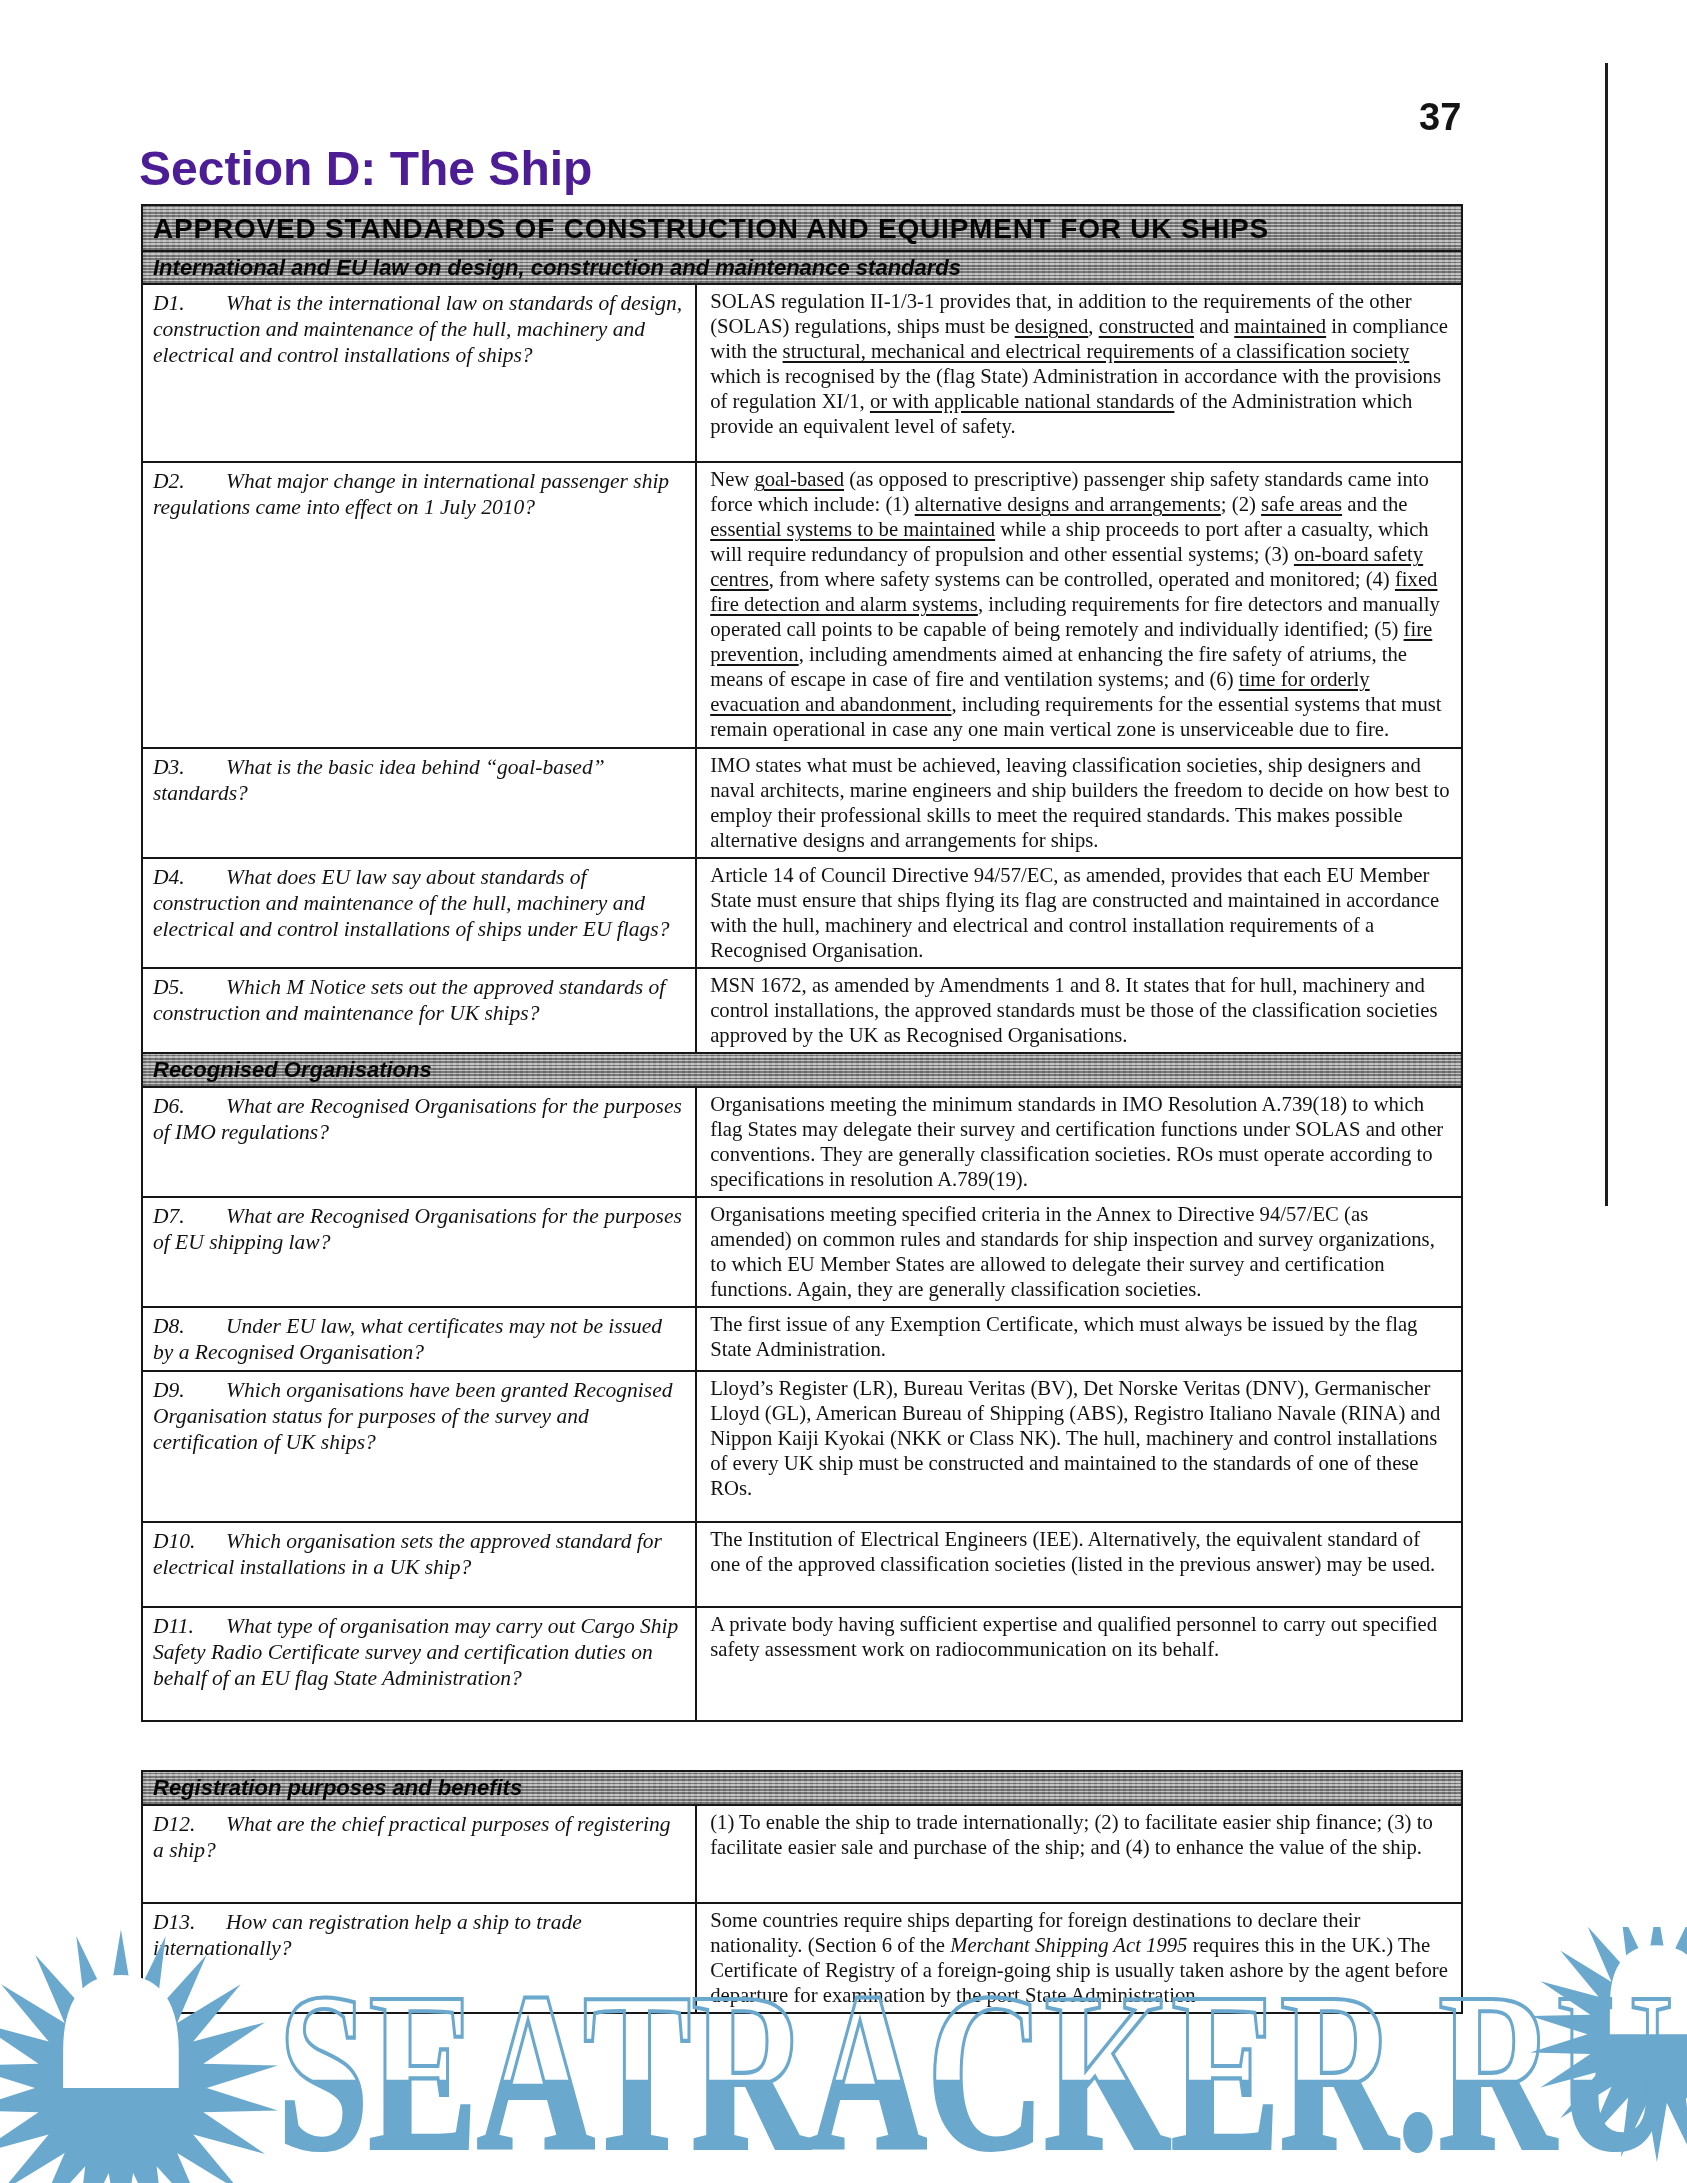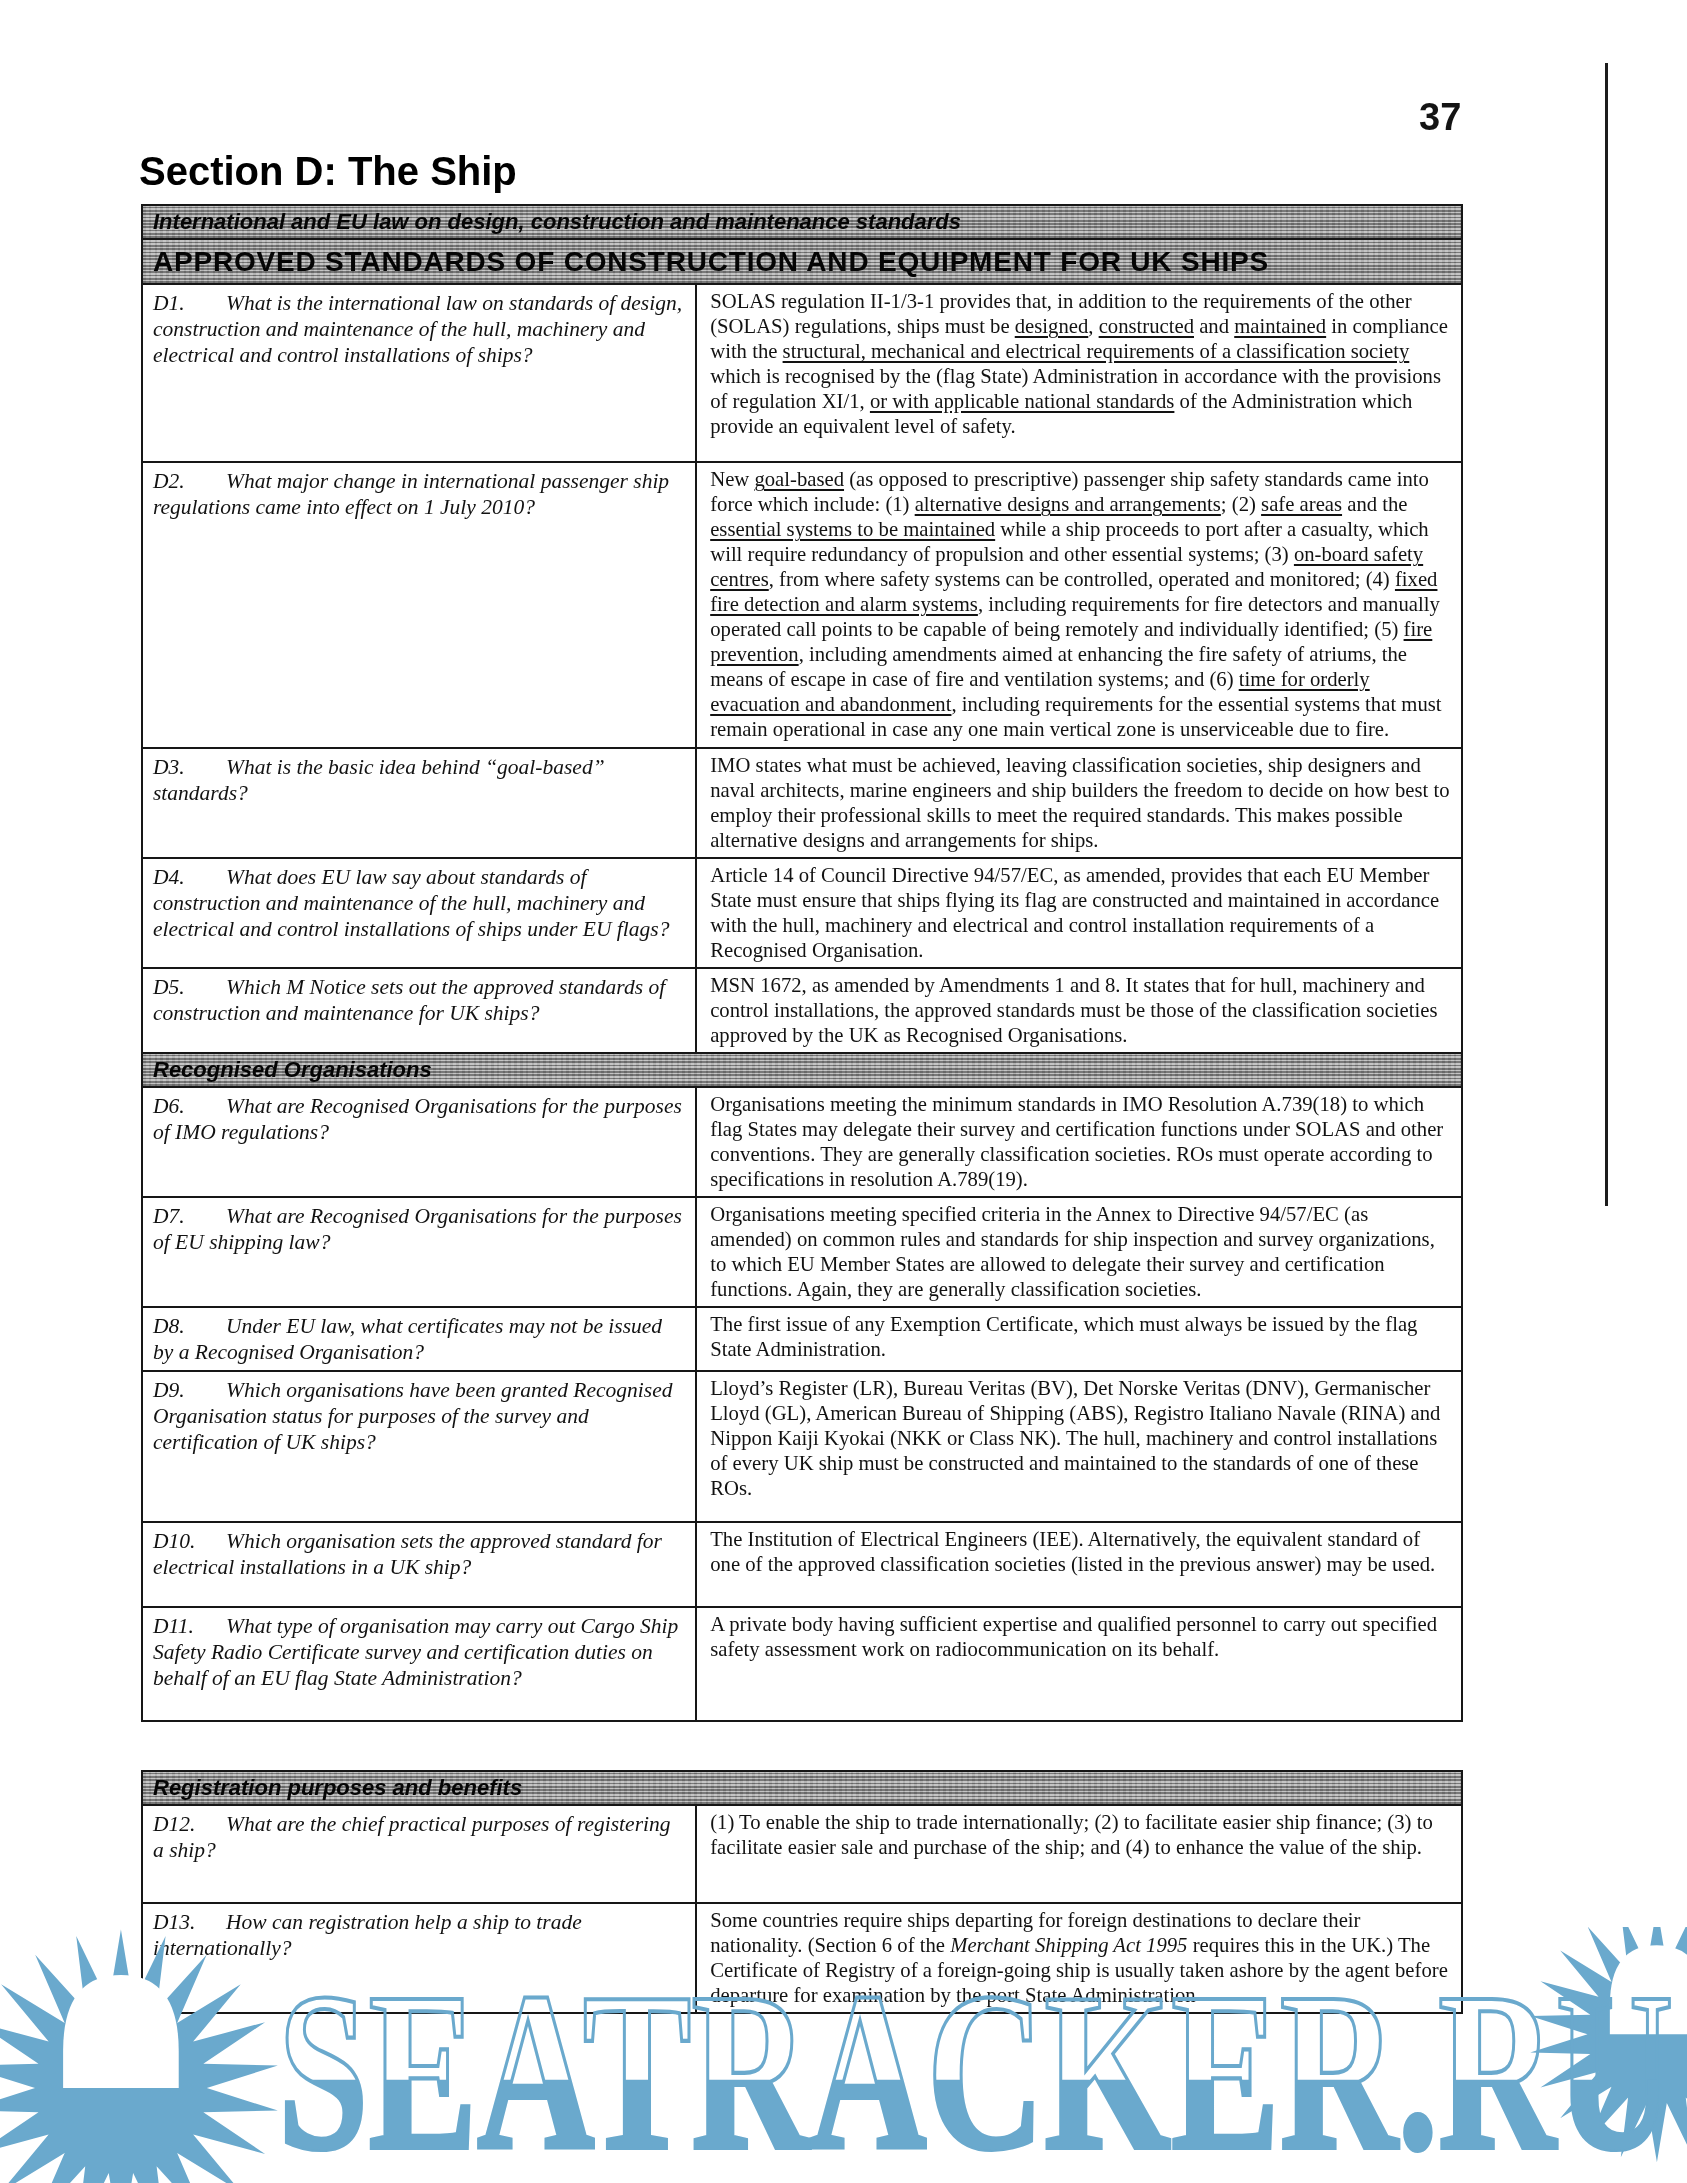--- a/index.html
+++ b/index.html
@@ -1,21 +1,21 @@
 <!DOCTYPE html>
 <html style="font-size:13.2px"><head>
 <meta charset="utf-8">
 <style>
   html,body{margin:0;padding:0;background:#e8e8e8;}
   .page{position:relative;width:1687px;height:2183px;background:#ffffff;overflow:hidden;
         font-family:"Liberation Serif",serif;color:#121212;}
   .page-number{position:absolute;left:1419px;top:96px;font-family:"Liberation Sans",sans-serif;
         font-size:38px;font-weight:600;color:#141414;}
-  .section-title{position:absolute;left:139px;top:149px;font-family:"Liberation Sans",sans-serif;
-        font-size:40px;font-weight:800;letter-spacing:0px;color:#000000;}
+  .section-title{position:absolute;left:139px;top:141px;font-family:"Liberation Sans",sans-serif;
+        font-size:48px;font-weight:800;letter-spacing:0px;color:#4c1d95;}
   .scan-line-right{position:absolute;left:1605px;top:63px;width:3.3px;height:1143px;background:#1c1c1c;}
 
   .qa-table{position:absolute;left:141px;width:1322px;border-collapse:collapse;table-layout:fixed;
         background:#fff;}
   .qa-table td{border:2.5px solid #161616;vertical-align:top;}
   .bar-main,.bar-sub{font-family:"Liberation Sans",sans-serif;color:#050505;
         background-color:#aeaeae;
         background-image:
           repeating-linear-gradient(0deg, rgba(0,0,0,.30) 0 1.7px, rgba(255,255,255,.28) 1.7px 3.3px),
           repeating-linear-gradient(90deg, rgba(0,0,0,.14) 0 2.5px, transparent 2.5px 5.8px);}
@@ -40,25 +40,25 @@
   <div class="page-number">37</div>
   <div class="section-title">Section D: The Ship</div>
   <div class="scan-line-right"></div>
 
   <table class="qa-table" style="top:204px;">
     <colgroup>
         <col style="width:554px">
         <col>
       </colgroup>
     <tbody>
+      <tr style="height:41px">
+          <td colspan="2" class="bar-main">APPROVED STANDARDS OF CONSTRUCTION AND EQUIPMENT FOR UK SHIPS</td>
+        </tr>
       <tr style="height:31px">
           <td colspan="2" class="bar-sub">International and EU law on design, construction and maintenance standards</td>
-        </tr>
-      <tr style="height:41px">
-          <td colspan="2" class="bar-main">APPROVED STANDARDS OF CONSTRUCTION AND EQUIPMENT FOR UK SHIPS</td>
         </tr>
 
       <tr style="height:178px">
         <td class="q"><span class="qnum">D1.</span><span>What is the international law on standards of design, construction and maintenance of the hull, machinery and electrical and control installations of ships?</span></td>
         <td class="a"><span>SOLAS regulation II-1/3-1 provides that, in addition to the requirements of the other (SOLAS) regulations, ships must be </span><span class="u">designed</span><span>, </span><span class="u">constructed</span><span> and </span><span class="u">maintained</span><span> in compliance with the </span><span class="u">structural, mechanical and electrical requirements of a classification society</span><span> which is recognised by the (flag State) Administration in accordance with the provisions of regulation XI/1, </span><span class="u">or with applicable national standards</span><span> of the Administration which provide an equivalent level of safety.</span></td>
       </tr>
       <tr style="height:257px">
         <td class="q"><span class="qnum">D2.</span><span>What major change in international passenger ship regulations came into effect on 1 July 2010?</span></td>
         <td class="a"><span>New </span><span class="u">goal-based</span><span> (as opposed to prescriptive) passenger ship safety standards came into force which include: (1) </span><span class="u">alternative designs and arrangements</span><span>; (2) </span><span class="u">safe areas</span><span> and the </span><span class="u">essential systems to be maintained</span><span> while a ship proceeds to port after a casualty, which will require redundancy of propulsion and other essential systems; (3) </span><span class="u">on-board safety centres</span><span>, from where safety systems can be controlled, operated and monitored; (4) </span><span class="u">fixed fire detection and alarm systems</span><span>, including requirements for fire detectors and manually operated call points to be capable of being remotely and individually identified; (5) </span><span class="u">fire prevention</span><span>, including amendments aimed at enhancing the fire safety of atriums, the means of escape in case of fire and ventilation systems; and (6) </span><span class="u">time for orderly evacuation and abandonment</span><span>, including requirements for the essential systems that must remain operational in case any one main vertical zone is unserviceable due to fire.</span></td>
       </tr>

